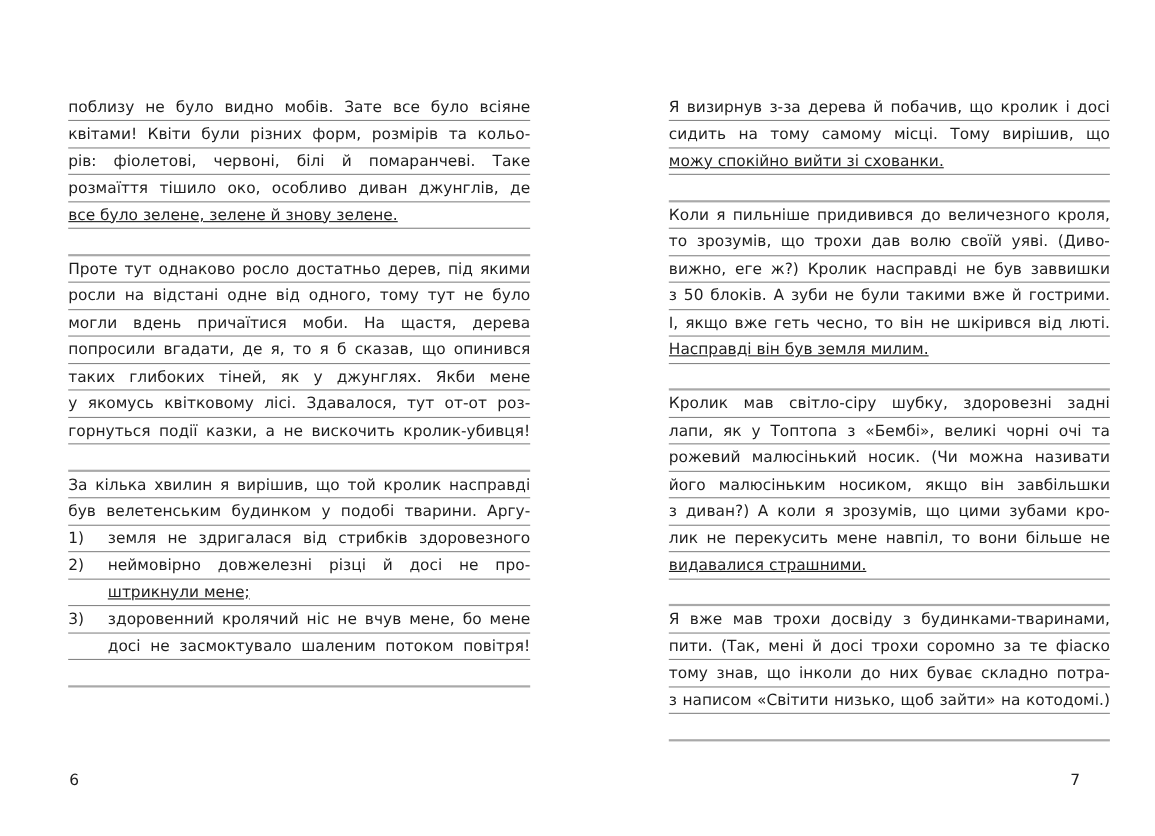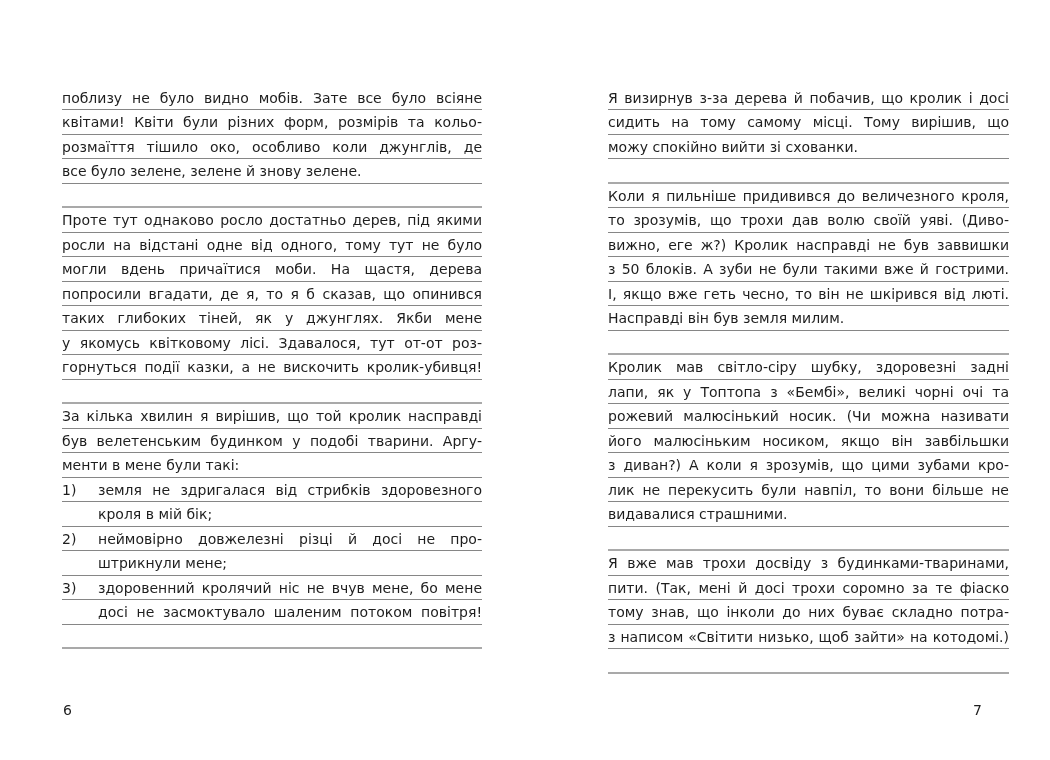--- a/index.html
+++ b/index.html
@@ -28,21 +28,21 @@
     line-height: 24.5px;
     font-size: 14px;
     color: var(--text, #1e1e1e);
     border-bottom: 1px solid var(--rule, #868686);
     text-align: justify;
     text-align-last: justify;
     overflow: hidden;
     white-space: nowrap;
   }
   .line span { white-space: normal; }
-  .line.align-left { text-align: left; text-align-last: left; }
+  .line.align-left { text-align: left; text-align-last: left; text-decoration: underline; }
   .line.indent { padding-left: 36px; }
   .line.sep {
     border-bottom: 2px solid var(--sep, #a9a9a9);
   }
   .line .marker {
     position: absolute;
     left: 0; top: 0;
   }
   .pagenum {
     position: absolute;
@@ -54,36 +54,35 @@
   .pagenum.pn-left  { left: 63px; }
   .pagenum.pn-right { left: 973px; }
 </style>
 </head>
 <body>
 
 <div class="spread">
   <div class="column col-left">
       <div class="line"><span>поблизу не було видно мобів. Зате все було всіяне</span></div>
       <div class="line"><span>квітами! Квіти були різних форм, розмірів та кольо-</span></div>
-      <div class="line"><span>розмаїття тішило око, особливо коли джунглів, де</span></div>
+      <div class="line"><span>рів: фіолетові, червоні, білі й помаранчеві. Таке</span></div>
+      <div class="line"><span>розмаїття тішило око, особливо диван джунглів, де</span></div>
       <div class="line align-left"><span>все було зелене, зелене й знову зелене.</span></div>
       <div class="line sep"></div>
       <div class="line"><span>Проте тут однаково росло достатньо дерев, під якими</span></div>
       <div class="line"><span>росли на відстані одне від одного, тому тут не було</span></div>
       <div class="line"><span>могли вдень причаїтися моби. На щастя, дерева</span></div>
       <div class="line"><span>попросили вгадати, де я, то я б сказав, що опинився</span></div>
       <div class="line"><span>таких глибоких тіней, як у джунглях. Якби мене</span></div>
       <div class="line"><span>у якомусь квітковому лісі. Здавалося, тут от-от роз-</span></div>
       <div class="line"><span>горнуться події казки, а не вискочить кролик-убивця!</span></div>
       <div class="line sep"></div>
       <div class="line"><span>За кілька хвилин я вирішив, що той кролик насправді</span></div>
       <div class="line"><span>був велетенським будинком у подобі тварини. Аргу-</span></div>
-      <div class="line align-left"><span>менти в мене були такі:</span></div>
       <div class="line indent"><span class="marker">1)</span><span>земля не здригалася від стрибків здоровезного</span></div>
-      <div class="line align-left indent"><span>кроля в мій бік;</span></div>
       <div class="line indent"><span class="marker">2)</span><span>неймовірно довжелезні різці й досі не про-</span></div>
       <div class="line align-left indent"><span>штрикнули мене;</span></div>
       <div class="line indent"><span class="marker">3)</span><span>здоровенний кролячий ніс не вчув мене, бо мене</span></div>
       <div class="line indent"><span>досі не засмоктувало шаленим потоком повітря!</span></div>
       <div class="line sep"></div>
     </div>
   <div class="column col-right">
       <div class="line"><span>Я визирнув з-за дерева й побачив, що кролик і досі</span></div>
       <div class="line"><span>сидить на тому самому місці. Тому вирішив, що</span></div>
       <div class="line align-left"><span>можу спокійно вийти зі схованки.</span></div>
@@ -93,21 +92,21 @@
       <div class="line"><span>вижно, еге ж?) Кролик насправді не був заввишки</span></div>
       <div class="line"><span>з 50 блоків. А зуби не були такими вже й гострими.</span></div>
       <div class="line"><span>І, якщо вже геть чесно, то він не шкірився від люті.</span></div>
       <div class="line align-left"><span>Насправді він був земля милим.</span></div>
       <div class="line sep"></div>
       <div class="line"><span>Кролик мав світло-сіру шубку, здоровезні задні</span></div>
       <div class="line"><span>лапи, як у Топтопа з «Бембі», великі чорні очі та</span></div>
       <div class="line"><span>рожевий малюсінький носик. (Чи можна називати</span></div>
       <div class="line"><span>його малюсіньким носиком, якщо він завбільшки</span></div>
       <div class="line"><span>з диван?) А коли я зрозумів, що цими зубами кро-</span></div>
-      <div class="line"><span>лик не перекусить були навпіл, то вони більше не</span></div>
+      <div class="line"><span>лик не перекусить мене навпіл, то вони більше не</span></div>
       <div class="line align-left"><span>видавалися страшними.</span></div>
       <div class="line sep"></div>
       <div class="line"><span>Я вже мав трохи досвіду з будинками-тваринами,</span></div>
       <div class="line"><span>пити. (Так, мені й досі трохи соромно за те фіаско</span></div>
       <div class="line"><span>тому знав, що інколи до них буває складно потра-</span></div>
       <div class="line"><span>з написом «Світити низько, щоб зайти» на котодомі.)</span></div>
       <div class="line sep"></div>
     </div>
   <div class="pagenum pn-left">6</div>
   <div class="pagenum pn-right">7</div>

